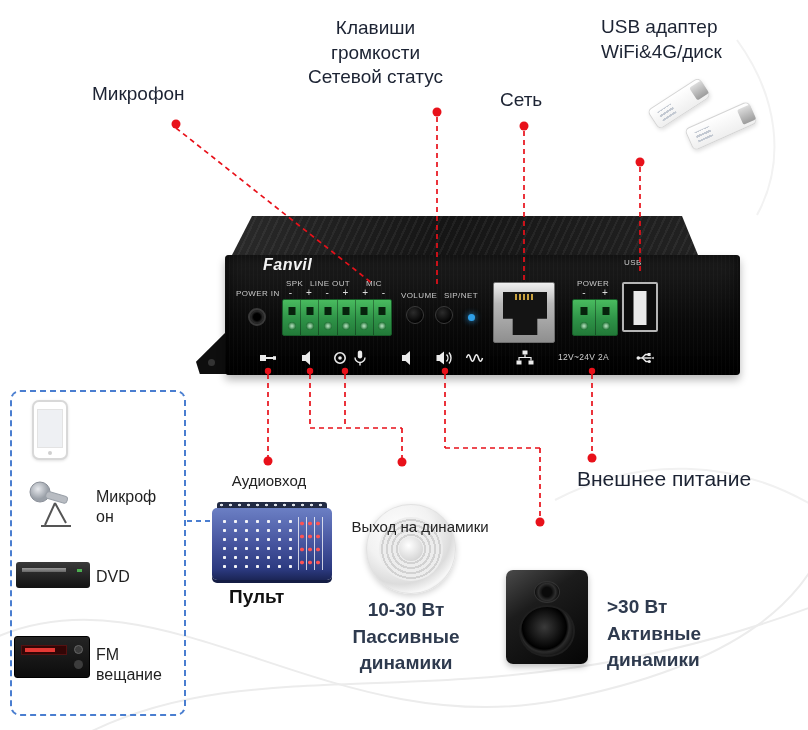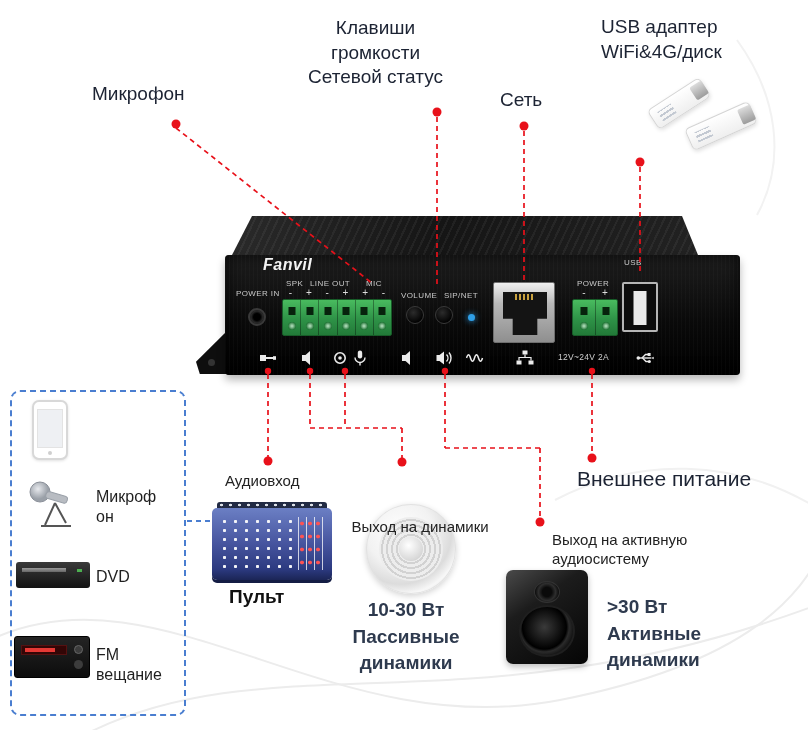--- a/index.html
+++ b/index.html
@@ -11,21 +11,21 @@
   
   .bg-arcs { position:absolute; left:0; top:0; z-index:0; }
 
   
   .callout { position:absolute; z-index:6; font-weight:normal; color:#1c2333; font-size:19px; line-height:1.3; }
   .callout.small { font-weight:normal; font-size:15px; color:#222; }
   #cl-mic   { left:92px;  top:82px; }
   #cl-keys  { left:288px; top:16px; width:175px; text-align:center; }
   #cl-net   { left:500px; top:88px; }
   #cl-usb   { left:601px; top:15px; }
-  #cl-audioin { left:225px; top:471px; width:110px; }
+  #cl-audioin { left:214px; top:471px; width:110px; text-align:center; }
   #cl-spkout  { left:336px; top:489px; width:168px; text-align:center;margin-top:28px; }
   #cl-activeout { left:552px; top:531px; line-height:1.25; }
   #cl-power { left:577px; top:465px; font-size:21px; }
 
   
   .label-bold { position:absolute; z-index:6; font-weight:bold; font-size:19px; color:#2e3a4e; line-height:1.4; }
   #lb-mixer   { left:229px; top:584px; color:#111; }
   #lb-passive { left:338px; top:597px; width:136px; text-align:center; }
   #lb-active  { left:607px; top:594px; }
 
@@ -326,22 +326,20 @@
       <circle cx="268" cy="461" r="4.5"></circle>
         <circle cx="402" cy="462" r="4.5"></circle>
       <circle cx="540" cy="522" r="4.5"></circle>
         <circle cx="592" cy="458" r="4.5"></circle>
     </g>
     <line x1="187" y1="521" x2="213" y2="521" stroke="#4a7ed0" stroke-width="2" stroke-dasharray="5 4"></line>
   </svg>
 
   <div class="callout small" id="cl-audioin">Аудиовход</div>
   <div class="callout small" id="cl-spkout">Выход на динамики</div>
-  <div class="callout small pre" id="cl-activeout">Выход на активную
-аудиосистему</div>
   <div class="callout" id="cl-power">Внешнее питание</div>
 
   <div class="source-box">
     <div class="ph"></div>
 
     <svg class="micimg" width="58" height="52" viewBox="0 0 58 52">
       <defs>
           <radialGradient id="mg" cx="40%" cy="35%">
             <stop offset="0%" stop-color="#e8eaee"></stop>
             <stop offset="100%" stop-color="#9aa0a8"></stop>

